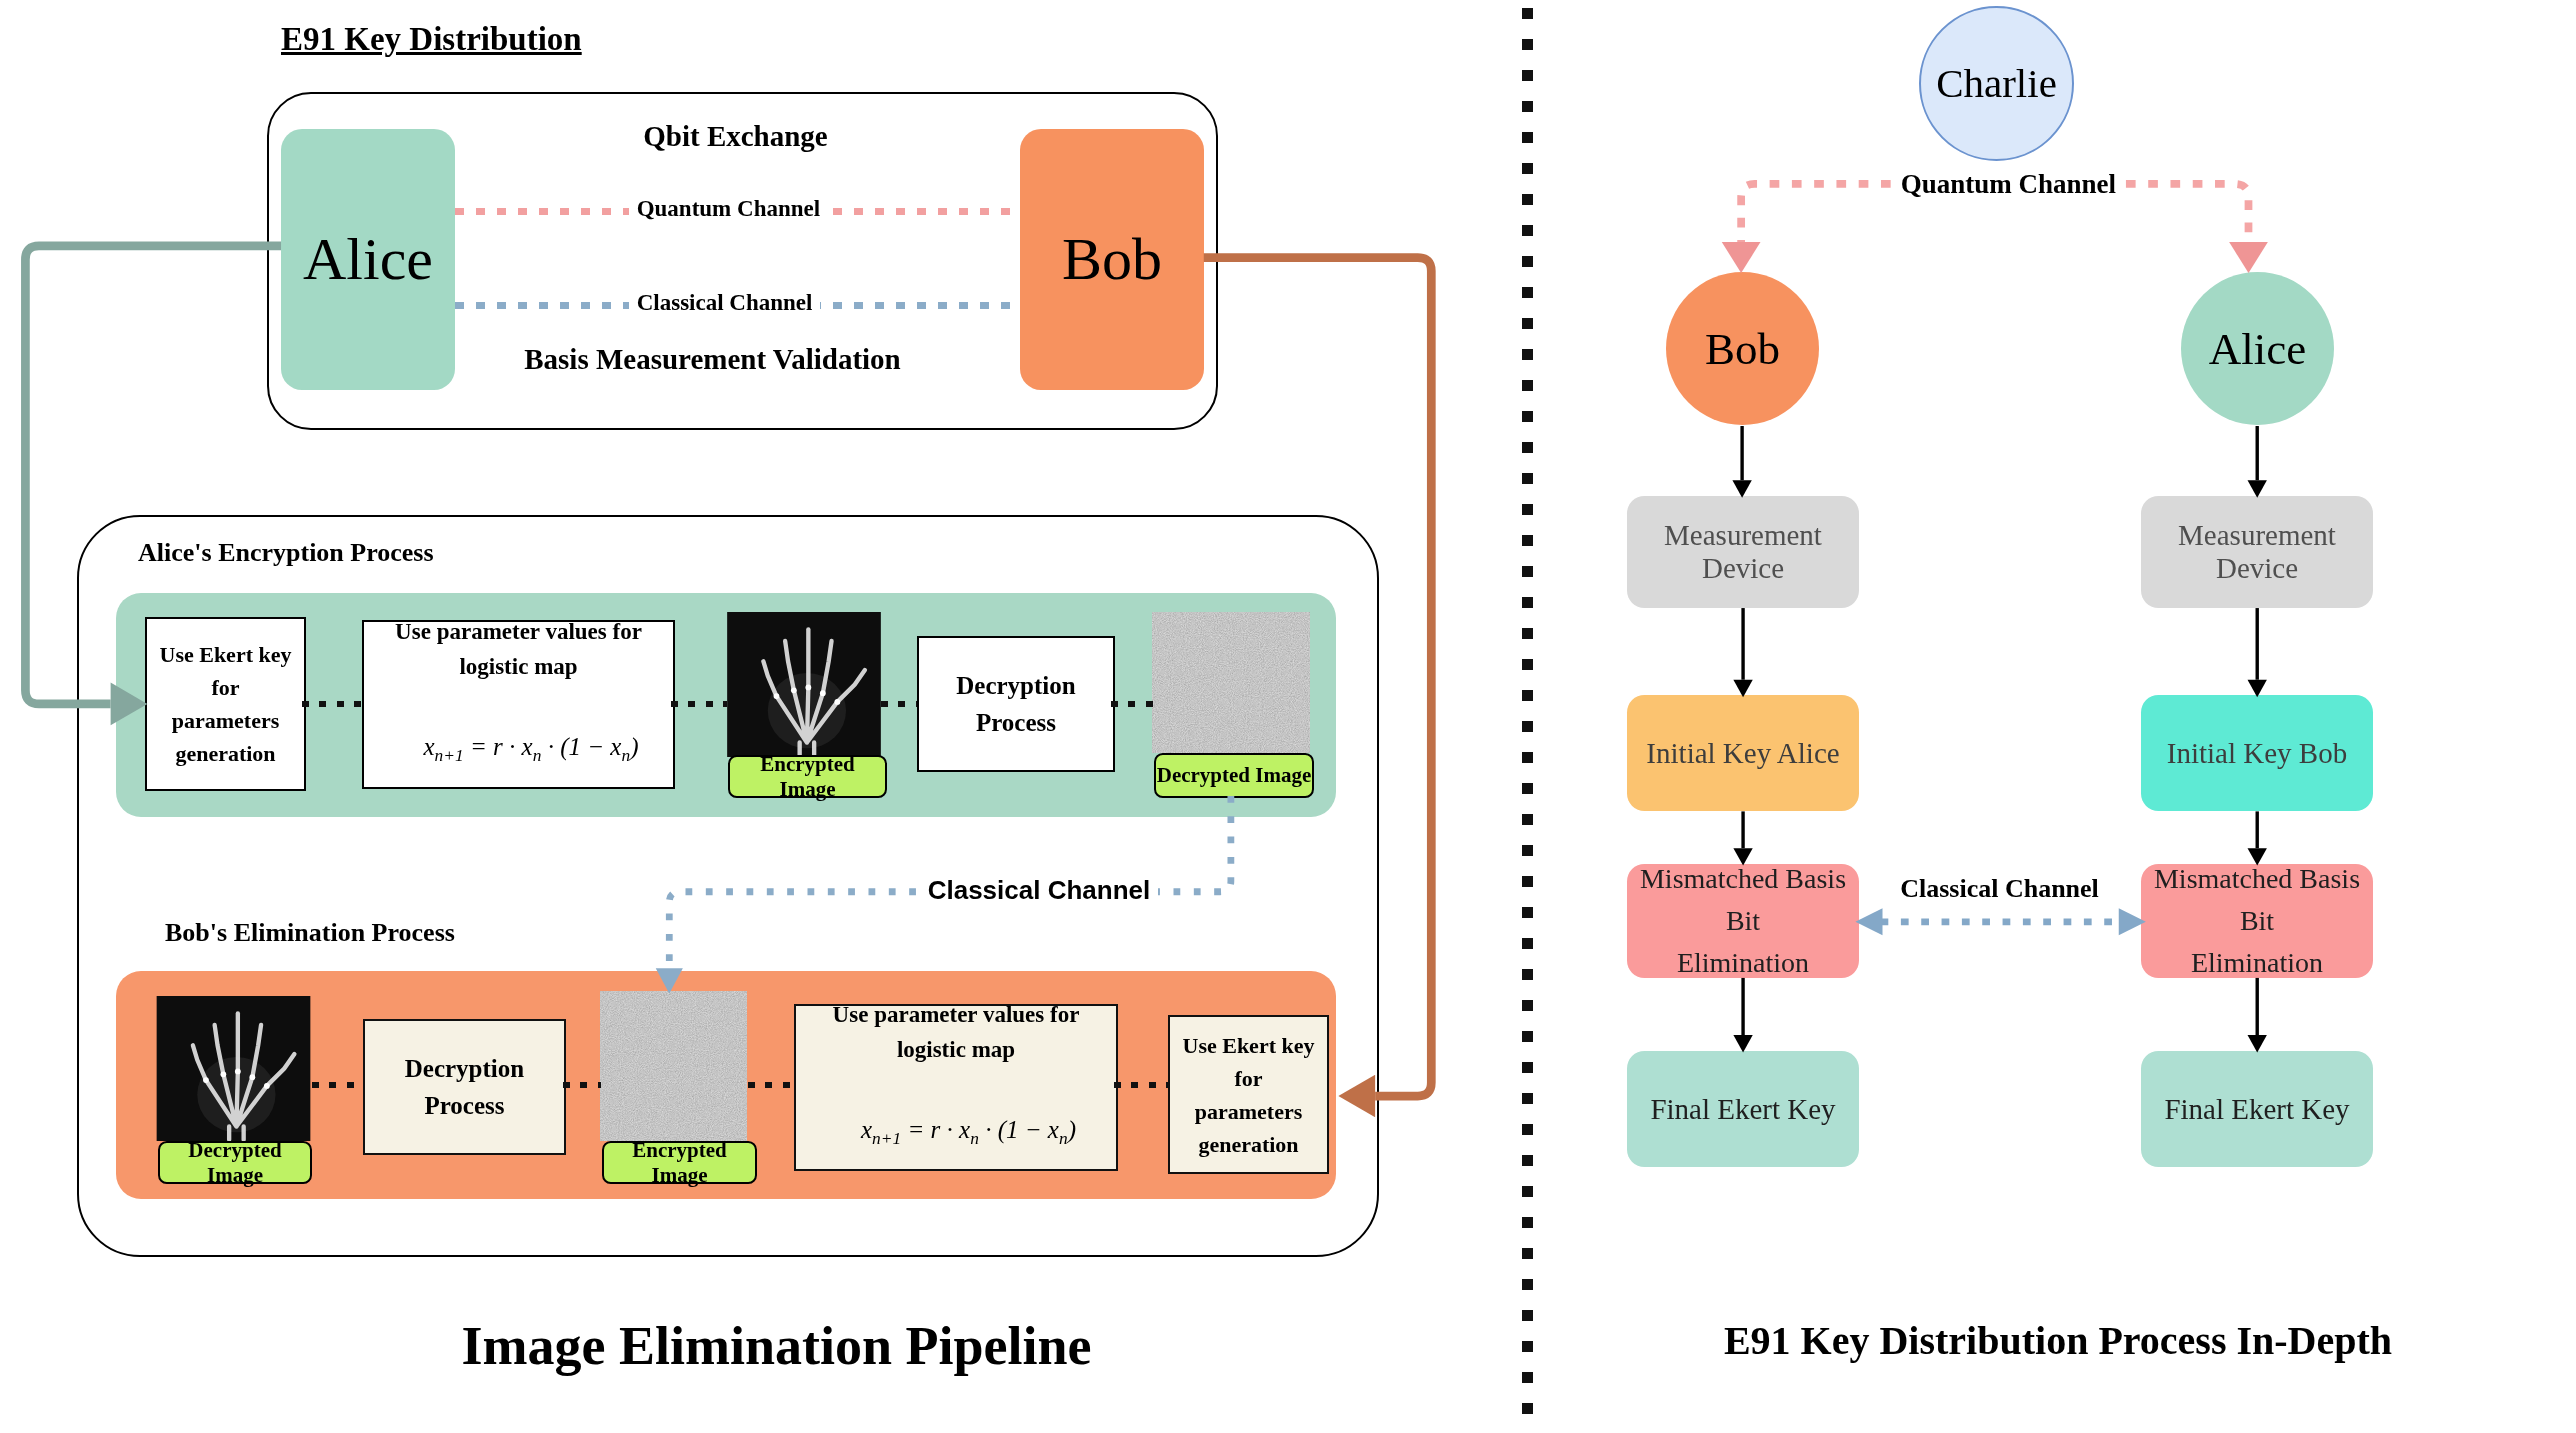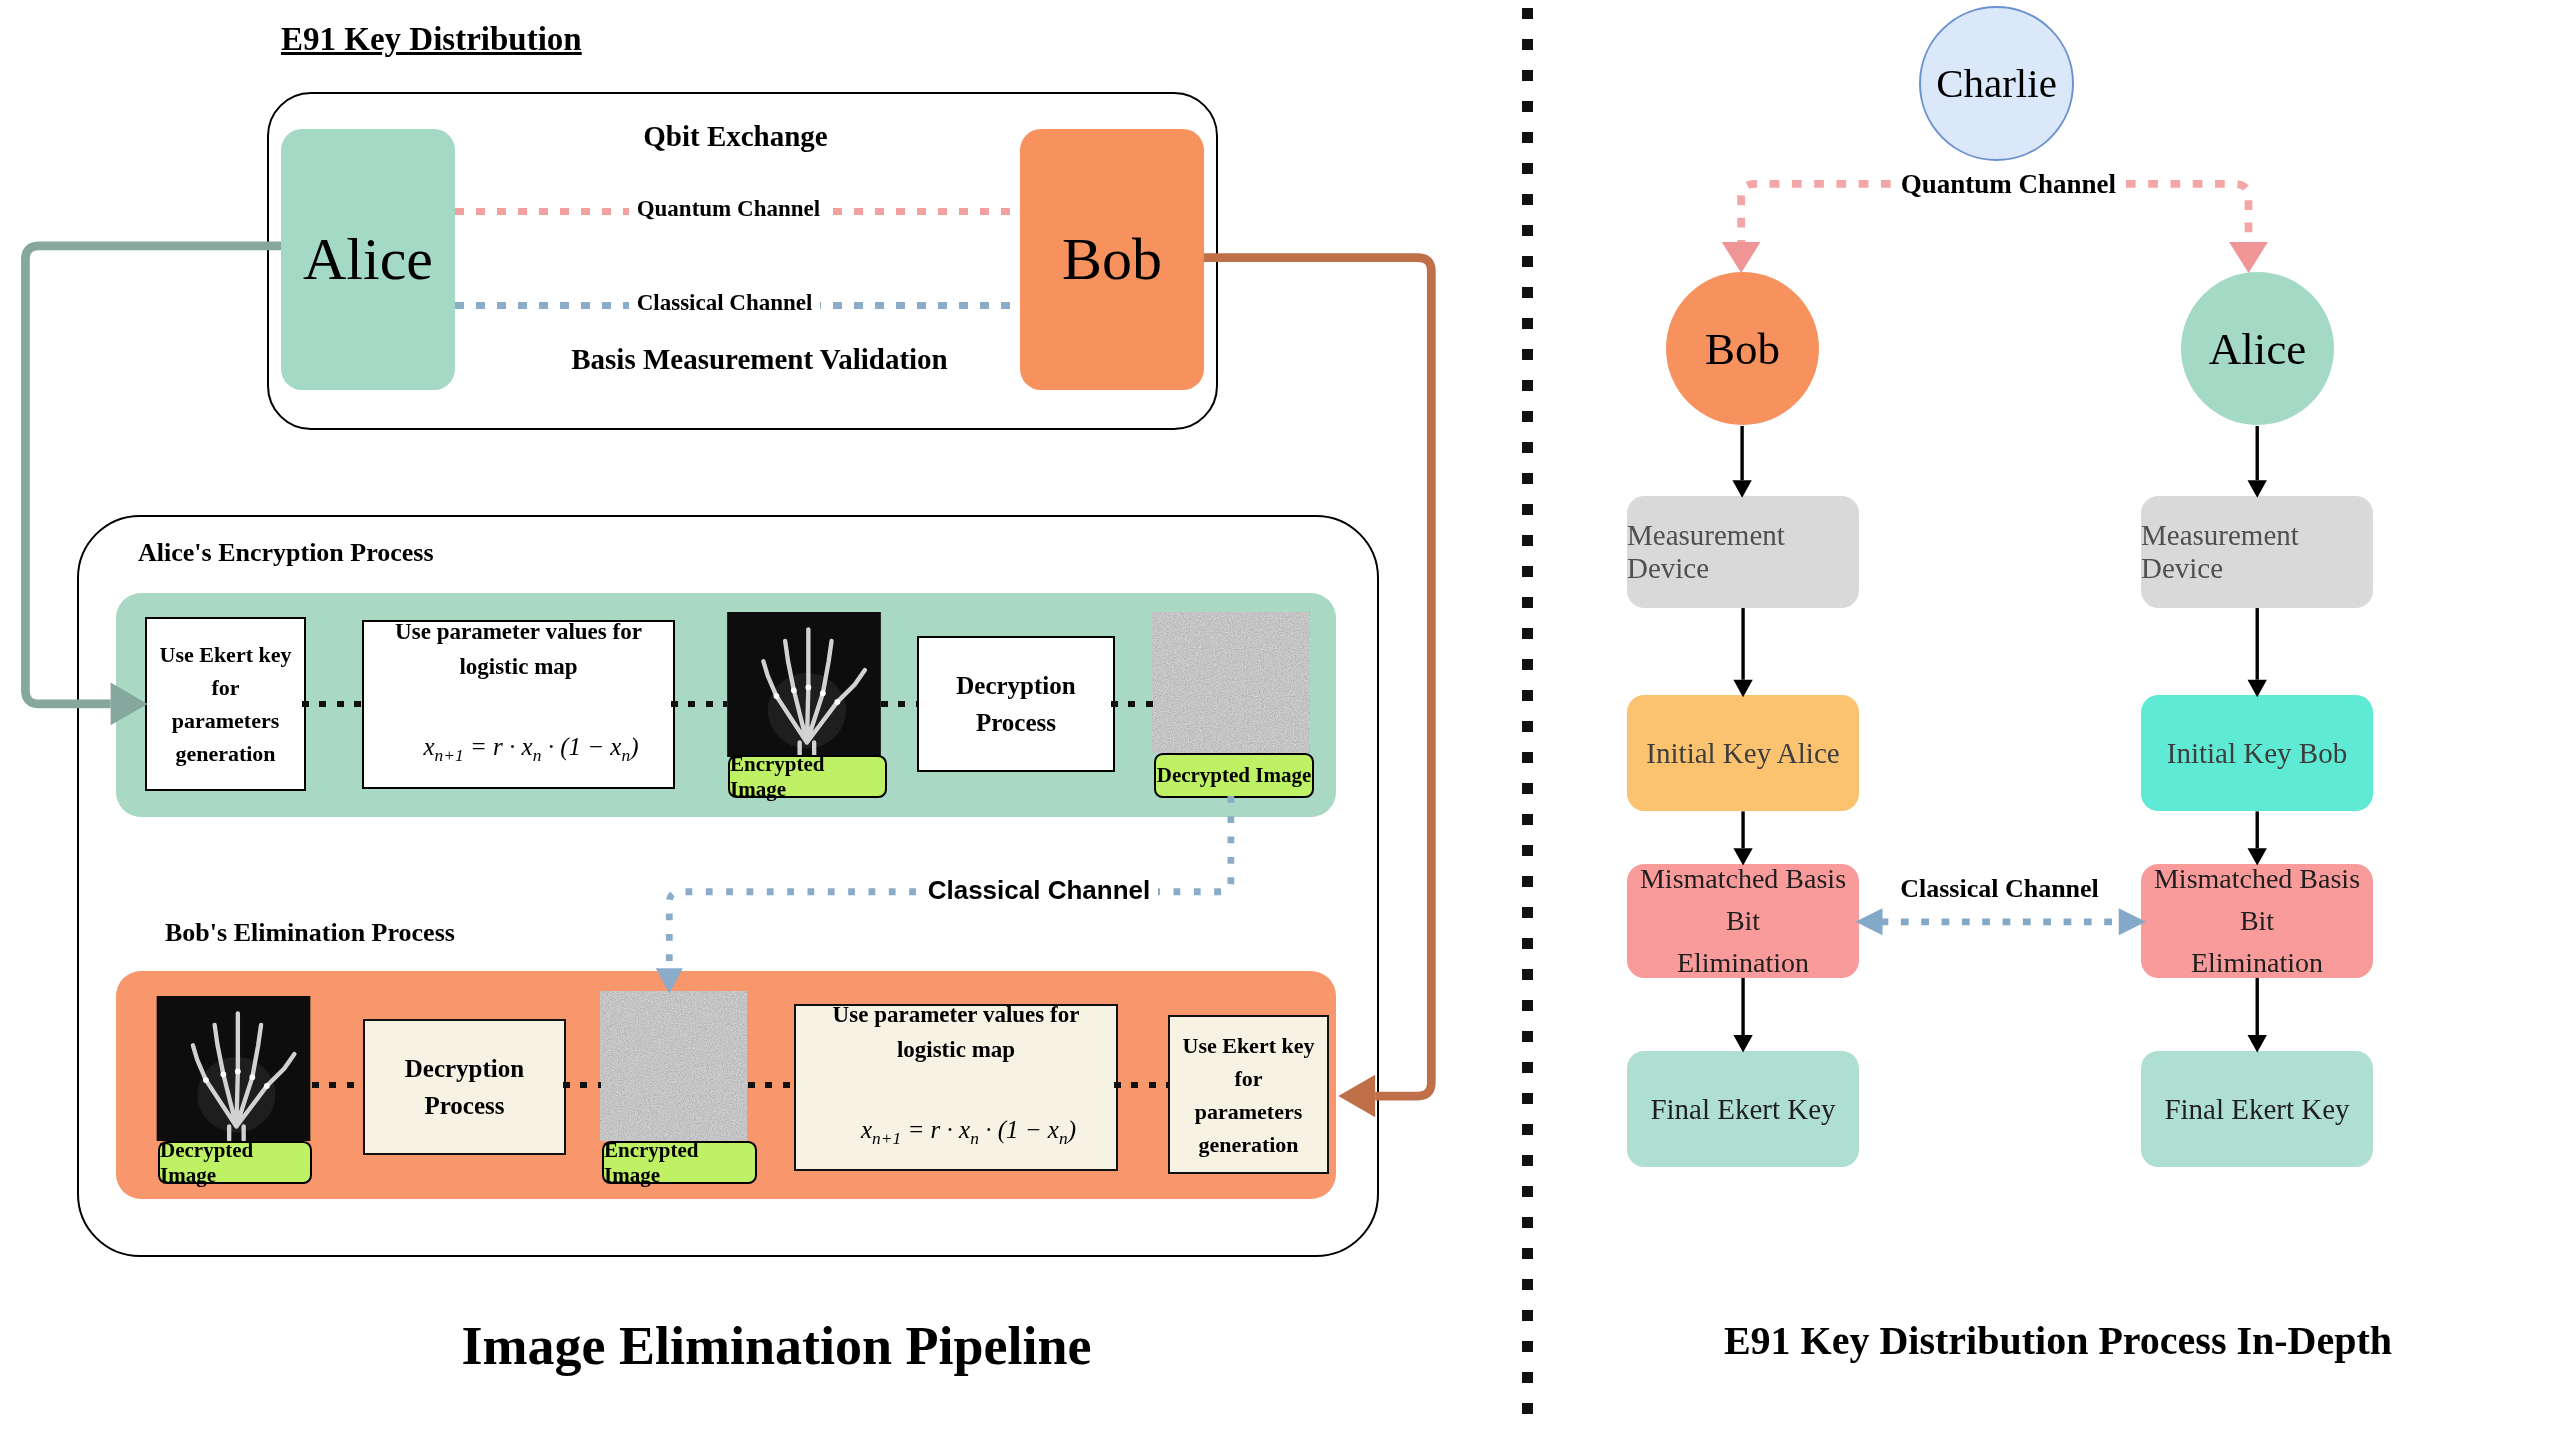--- a/index.html
+++ b/index.html
@@ -1,19 +1,19 @@
 <!DOCTYPE html>
 <html><head>
 <meta charset="utf-8">
 <style>
   html,body{margin:0;padding:0;}
   body{width:2576px;height:1433px;position:relative;background:#ffffff;
        font-family:"Liberation Serif","DejaVu Serif",serif;color:#000;overflow:hidden;}
   .abs{position:absolute;}
-  .ctr{display:flex;align-items:center;justify-content:center;text-align:left;}
+  .ctr{display:flex;align-items:center;justify-content:center;text-align:center;}
   .col{display:flex;flex-direction:column;justify-content:center;text-align:center;}
   .b{font-weight:bold;}
   .outline{border:2.4px solid #000;background:transparent;}
   .whitebox{border:2.4px solid #000;background:#ffffff;}
   .creambox{border:2.4px solid #111;background:#f6f2e4;}
   .strip-teal{background:#a9d8c5;border-radius:25px;}
   .strip-orange{background:#f7976b;border-radius:25px;}
   .imglabel{background:#bef264;border:2.4px solid #000;border-radius:8.7px;font-weight:bold;font-size:21px;}
   .chan-label{background:#fff;padding:0 7.7px;white-space:nowrap;z-index:6;}
   .dot-black{background:repeating-linear-gradient(to right,#111 0 6.8px,transparent 6.8px 17.4px);height:5.8px;z-index:4;}
@@ -42,21 +42,21 @@
 </div>
 
 <div class="abs ctr b" style="left:542px;top:120px;width:387px;font-size:29px;z-index:6;">Qbit Exchange</div>
 
 <div class="abs dot-pink" style="left:455px;top:208px;width:565px;"></div>
 <div class="abs ctr b chan-label" style="left:629px;top:196px;font-size:23px;">Quantum Channel</div>
 
 <div class="abs dot-blue" style="left:455px;top:302px;width:565px;"></div>
 <div class="abs ctr b chan-label" style="left:629px;top:290px;font-size:23px;">Classical Channel</div>
 
-<div class="abs ctr b" style="left:537px;top:343px;width:445px;font-size:29px;z-index:6;">Basis Measurement Validation</div>
+<div class="abs ctr b" style="left:490px;top:343px;width:445px;font-size:29px;z-index:6;">Basis Measurement Validation</div>
 
 <div class="abs outline" style="left:77px;top:515px;width:1298px;height:738px;border-radius:63px;z-index:1;"></div>
 
 <div class="abs b" style="left:138px;top:538px;font-size:26px;z-index:4;">Alice's Encryption Process</div>
 
 <div class="abs strip-teal" style="left:116px;top:593px;width:1220px;height:224px;z-index:2;"></div>
 
 <div class="abs whitebox col lh" style="left:145px;top:617px;width:157px;height:170px;font-size:22px;font-weight:bold;z-index:4;">
   <div>Use Ekert key</div>
   <div>for</div>

